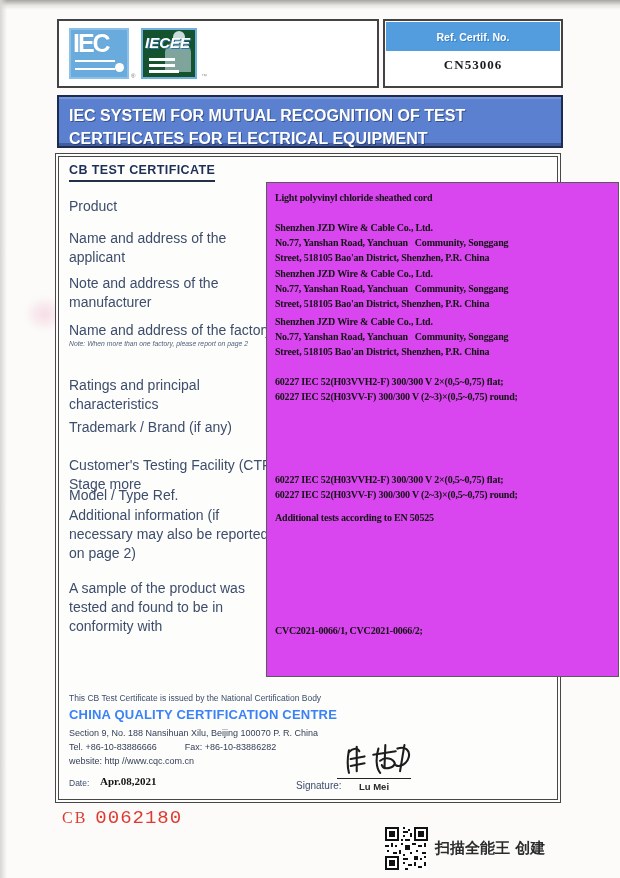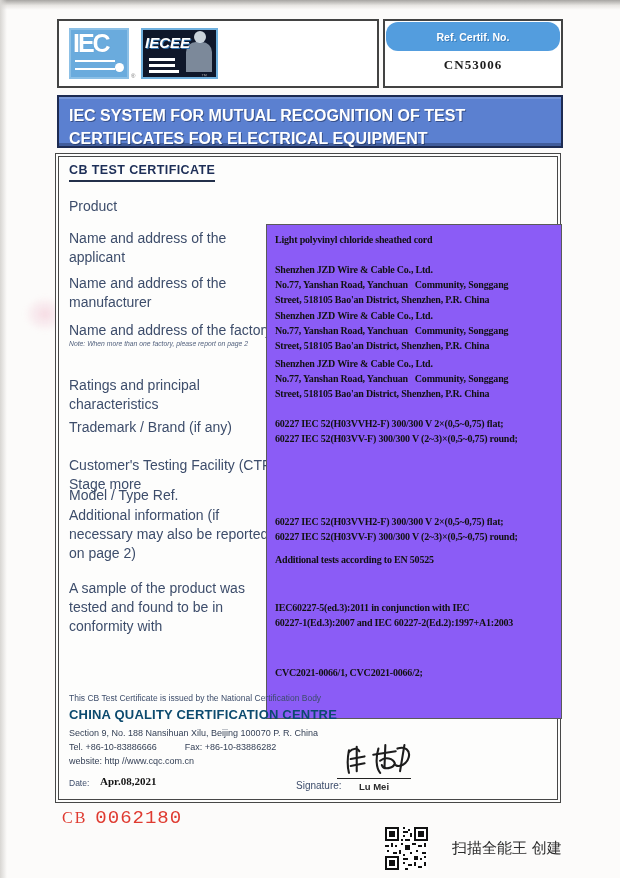--- a/index.html
+++ b/index.html
@@ -16,74 +16,74 @@
   .hdr-left{position:absolute;left:57px;top:19px;width:322px;height:69px;background:#fff;
             border:2px solid #434343;box-sizing:border-box;padding-left:12px;}
   .logo-iec{position:absolute;left:10px;top:7px;width:60px;height:51px;background:#6aabdd;
             box-shadow:inset 0 0 0 2px #8cc0e6;}
   .logo-iec .txt{position:absolute;left:4px;top:1px;color:#fff;font-weight:bold;font-size:25px;
                  letter-spacing:-2px;text-shadow:0 0 1px #4d90c8;}
   .logo-iec .bar{position:absolute;left:6px;right:14px;bottom:9px;height:6px;
                  border-top:2px solid #fff;border-bottom:2px solid #fff;}
   .logo-iec .dot{position:absolute;right:5px;bottom:7px;width:9px;height:9px;background:#fff;border-radius:50%;}
   .reg-mark{position:absolute;left:72px;top:52px;font-size:6px;color:#777;}
-  .logo-iecee{position:absolute;left:82px;top:7px;width:77px;height:51px;background:#0f172a;
+  .logo-iecee{position:absolute;left:82px;top:7px;width:56px;height:51px;background:#14532d;
               box-shadow:inset 0 0 0 2px #6fb0de;overflow:hidden;}
   .logo-iecee .head{position:absolute;right:12px;top:3px;width:12px;height:12px;border-radius:50%;background:rgba(235,244,250,.85);}
   .logo-iecee .body{position:absolute;right:6px;top:14px;width:26px;height:30px;border-radius:10px 10px 0 0;background:rgba(215,232,245,.55);}
   .logo-iecee .txt{position:absolute;left:4px;top:6px;color:#fff;font-weight:bold;font-style:italic;
                    font-size:15px;letter-spacing:0;text-shadow:1px 1px 0 #2f6fa8;}
   .logo-iecee .l1,.logo-iecee .l2,.logo-iecee .l3{position:absolute;left:8px;height:3px;width:26px;background:#fff;}
   .logo-iecee .l1{bottom:18px;}.logo-iecee .l2{bottom:12px;}.logo-iecee .l3{bottom:6px;width:30px;}
   .tm-mark{position:absolute;left:142px;top:52px;font-size:6px;color:#999;}
   .ref-box{position:absolute;left:383px;top:19px;width:180px;height:69px;background:#fff;
            border:2px solid #434343;box-sizing:border-box;}
   .ref-bar{position:absolute;left:1px;right:1px;top:1px;height:29px;background:#539dde;
-           display:flex;align-items:center;justify-content:center;border-radius:12px;}
+           display:flex;align-items:center;justify-content:center;}
   .ref-bar span{color:#fff;font-weight:bold;font-size:10.5px;text-shadow:1px 1px 0 #3a7cba;}
   .ref-val{position:absolute;left:0;right:0;top:36px;text-align:center;
            font-family:"Liberation Serif",serif;font-weight:bold;font-size:13px;letter-spacing:1px;color:#1c1c1c;}
   
   .banner{position:absolute;left:57px;top:95px;width:506px;height:53px;box-sizing:border-box;
           background:#5b80d0;border:2px solid #1d2b52;box-shadow:inset 0 -3px 0 rgba(18,28,60,.35),inset 0 2px 0 rgba(255,255,255,.18);}
   .banner .txt{margin:7px 10px;color:#fff;font-weight:bold;font-size:16px;line-height:1.45;
                white-space:pre-line;text-shadow:1px 1px 0 rgba(25,40,80,.55);}
   
   .main-box{position:absolute;left:55px;top:153px;width:506px;height:650px;box-sizing:border-box;
             background:#fdfdfc;border:1px solid #474747;
             box-shadow:inset 0 0 0 2px #fdfdfc,inset 0 0 0 3px #474747;}
   .cb-title{position:absolute;left:13px;top:9px;font-size:12.5px;font-weight:bold;color:#1d2e57;
             letter-spacing:.4px;border-bottom:2px solid #23304a;padding-bottom:3px;}
   .lbl{position:absolute;left:13px;width:212px;font-size:14px;color:#3d4d6b;line-height:1.35;}
   .lbl-note{position:absolute;left:13px;width:200px;font-size:6.8px;font-style:italic;color:#53627e;}
-  .val-box{position:absolute;left:210px;top:28px;width:296px;height:495px;box-sizing:border-box;
-           border:1px solid #5a5a5a;background:#8b5cf6;margin-top:42px;}
+  .val-box{position:absolute;left:210px;top:28px;width:353px;height:495px;box-sizing:border-box;
+           border:1px solid #5a5a5a;background:#d946ef;}
   .val{position:absolute;left:8px;right:6px;font-family:"Liberation Serif",serif;font-weight:bold;
        font-size:10px;letter-spacing:-.2px;line-height:1.5;color:#111;white-space:pre-wrap;}
   .issued{position:absolute;left:13px;top:539px;font-size:8.5px;color:#3d4d6b;}
-  .ncb-name{position:absolute;left:13px;top:553px;font-size:13px;font-weight:bold;color:#0c4a6e;letter-spacing:.2px;}
+  .ncb-name{position:absolute;left:13px;top:553px;font-size:13px;font-weight:bold;color:#3b82f6;letter-spacing:.2px;}
   .ncb-line{position:absolute;left:13px;font-size:9px;color:#333f55;}
   .telfax span{margin-right:28px;}
   .date-lbl{position:absolute;left:13px;top:624px;font-size:8.5px;color:#3d4d6b;}
   .date-val{position:absolute;left:44px;top:621px;font-family:"Liberation Serif",serif;
             font-weight:bold;font-size:11px;color:#141414;}
   .sig-lbl{position:absolute;left:240px;top:626px;font-size:10px;color:#3d4d6b;}
   .sig-script{position:absolute;left:286px;top:586px;}
   .sig-line{position:absolute;left:281px;top:624px;width:74px;border-top:1.6px solid #222;}
   .sig-name{position:absolute;left:281px;top:627px;width:74px;text-align:center;
             font-size:9.5px;font-weight:bold;color:#2a2a2a;}
   .cqc-logo{position:absolute;left:398px;top:562px;}
   
   .stamp{position:absolute;left:62px;top:807px;display:flex;align-items:flex-end;color:#df3a30;}
   .stamp .pre{font-family:"Liberation Serif",serif;font-size:16px;letter-spacing:2px;margin-right:8px;padding-bottom:2px;}
   .stamp .num{font-family:"Liberation Mono",monospace;font-size:19px;letter-spacing:1px;}
   
   .scan-footer{position:absolute;left:385px;top:827px;display:flex;align-items:center;}
   .qr{width:43px;height:43px;}
-  .scan-note{margin-left:24px;font-size:15px;color:#2b2b2b;font-family:"DejaVu Sans",sans-serif;}
+  .scan-note{margin-left:7px;font-size:15px;color:#2b2b2b;font-family:"DejaVu Sans",sans-serif;font-weight:bold;}
 </style>
 </head>
 <body>
 
 <div class="paper">
   <div class="scan-top"></div>
   <div class="scan-left"></div>
   <div class="scan-pink"></div>
 
   <div class="hdr-left">
@@ -114,21 +114,21 @@
   <div class="banner">
     <div class="txt">IEC SYSTEM FOR MUTUAL RECOGNITION OF TEST CERTIFICATES FOR ELECTRICAL EQUIPMENT
 (IECEE) CB SCHEME</div>
   </div>
 
   <div class="main-box">
     <div class="cb-title">CB TEST CERTIFICATE</div>
 
     <div class="lbl" style="top:43px">Product</div>
     <div class="lbl" style="top:75px">Name and address of the applicant</div>
-    <div class="lbl" style="top:120px">Name and address of the manufacturer</div>
+    <div class="lbl" style="top:120px">Note and address of the manufacturer</div>
     <div class="lbl" style="top:167px">Name and address of the factory</div>
     <div class="lbl-note" style="top:186px">Note: When more than one factory, please report on page 2</div>
     <div class="lbl" style="top:222px">Ratings and principal characteristics</div>
     <div class="lbl" style="top:264px">Trademark / Brand (if any)</div>
     <div class="lbl" style="top:302px">Customer's Testing Facility (CTF) Stage more</div>
     <div class="lbl" style="top:332px">Model / Type Ref.</div>
     <div class="lbl" style="top:352px">Additional information (if necessary may also be reported on page 2)</div>
     <div class="lbl" style="top:425px">A sample of the product was tested and found to be in conformity with</div>
 
     <div class="val-box">
@@ -140,22 +140,20 @@
 No.77, Yanshan Road, Yanchuan   Community, Songgang
 Street, 518105 Bao'an District, Shenzhen, P.R. China</div>
       <div class="val" style="top:131px">Shenzhen JZD Wire &amp; Cable Co., Ltd.
 No.77, Yanshan Road, Yanchuan   Community, Songgang
 Street, 518105 Bao'an District, Shenzhen, P.R. China</div>
       <div class="val" style="top:191px">60227 IEC 52(H03VVH2-F) 300/300 V 2×(0,5~0,75) flat;
 60227 IEC 52(H03VV-F) 300/300 V (2~3)×(0,5~0,75) round;</div>
       <div class="val" style="top:289px">60227 IEC 52(H03VVH2-F) 300/300 V 2×(0,5~0,75) flat;
 60227 IEC 52(H03VV-F) 300/300 V (2~3)×(0,5~0,75) round;</div>
       <div class="val" style="top:327px">Additional tests according to EN 50525</div>
-      <div class="val" style="top:375px">IEC60227-5(ed.3):2011 in conjunction with IEC
-60227-1(Ed.3):2007 and IEC 60227-2(Ed.2):1997+A1:2003</div>
       <div class="val" style="top:440px">CVC2021-0066/1, CVC2021-0066/2;</div>
     </div>
 
     <div class="issued">This CB Test Certificate is issued by the National Certification Body</div>
     <div class="ncb-name">CHINA QUALITY CERTIFICATION CENTRE</div>
     <div class="ncb-line" style="top:574px">Section 9, No. 188 Nansihuan Xilu, Beijing 100070 P. R. China</div>
     <div class="ncb-line telfax" style="top:588px">
       <span>Tel. +86-10-83886666</span><span>Fax: +86-10-83886282</span>
     </div>
     <div class="ncb-line" style="top:602px">website: http //www.cqc.com.cn</div>

